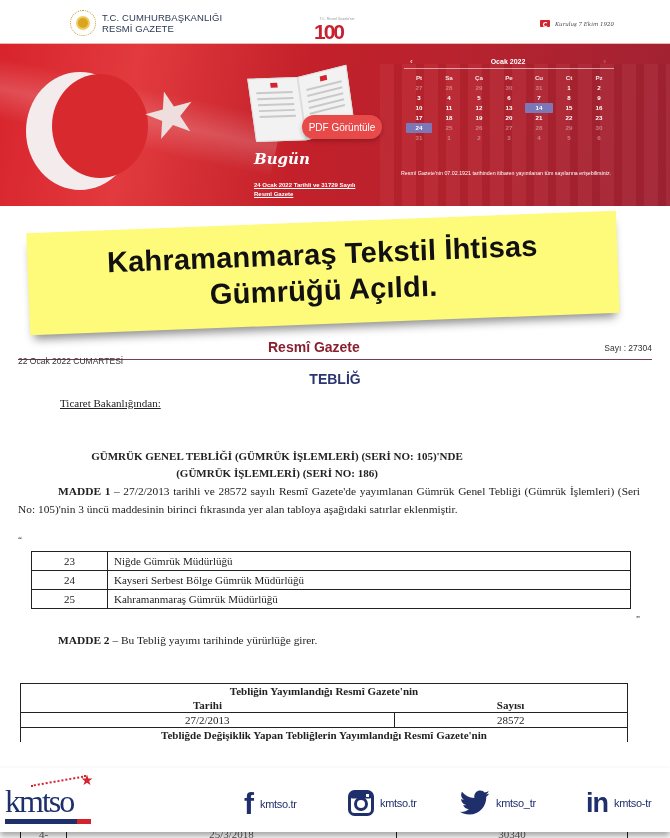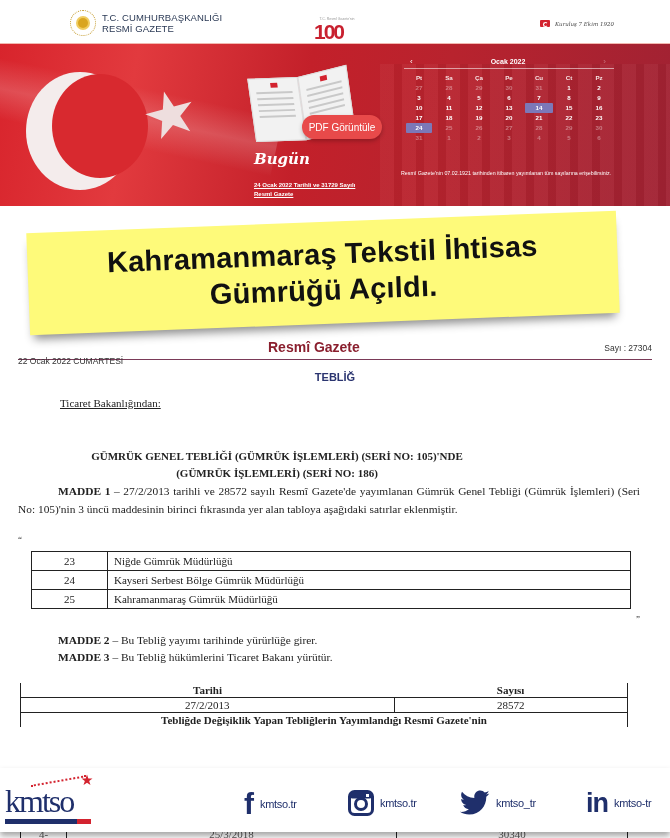--- a/index.html
+++ b/index.html
@@ -55,21 +55,21 @@
 
   
   .sticky { position: absolute; left: 28px; top: 222px; width: 590px; height: 102px; background: #fefa7a; transform: rotate(-2.2deg); box-shadow: 0 8px 10px -4px rgba(0,0,0,0.45); }
   .sticky-text { position: absolute; left: 0; top: 14px; width: 100%; text-align: center; font-family: "Liberation Sans", sans-serif; font-weight: bold; font-size: 29px; line-height: 36px; color: #111; letter-spacing: 0.2px; }
 
   
   .doc-header { position: absolute; left: 18px; top: 338px; width: 634px; height: 22px; border-bottom: 1.5px solid #7a3a58; }
   .doc-date { position: absolute; left: 0; top: 18px; font-size: 8.5px; color: #333; }
   .doc-title { position: absolute; left: 250px; top: 1px; font-size: 14px; font-weight: bold; color: #8a1f2e; }
   .doc-issue { position: absolute; right: 0; top: 5px; font-size: 8.5px; color: #333; }
-  .doc-section { position: absolute; left: 0; width: 670px; top: 371px; text-align: center; font-size: 11px; font-weight: bold; color: #2b3570; }
+  .doc-section { position: absolute; left: 0; width: 670px; top: 371px; text-align: center; font-size: 14px; font-weight: bold; color: #2b3570; }
   .serif { font-family: "Liberation Serif", serif; color: #222; }
   .ministry { position: absolute; left: 60px; top: 397px; font-size: 11px; text-decoration: underline; }
   .teblig-title { position: absolute; left: 0; width: 554px; top: 416px; text-align: center; font-size: 11px; line-height: 17px; font-weight: bold; margin-top: 32px; }
   .madde1 { position: absolute; left: 18px; top: 483px; width: 622px; font-size: 11.4px; line-height: 17.5px; text-align: justify; }
   .madde1 .lead { font-weight: bold; padding-left: 40px; }
   .open-quote { position: absolute; left: 18px; top: 534px; font-size: 9px; }
   .close-quote { position: absolute; left: 636px; top: 614px; font-size: 9px; }
 
   .list-table { position: absolute; left: 31px; top: 551px; width: 600px; border-collapse: collapse; font-size: 11px; }
   .list-table td { border: 1.5px solid #222; height: 19px; padding: 0 6px; }
@@ -250,25 +250,27 @@
       <tr>
         <td class="num">25</td>
         <td>Kahramanmaraş Gümrük Müdürlüğü</td>
       </tr>
     </tbody>
 </table>
 <div class="close-quote serif">”</div>
 
 <div class="madde-other serif">
   <div><b>MADDE 2</b><span> – Bu Tebliğ yayımı tarihinde yürürlüğe girer.</span></div>
-  <div><b>MADDE 3</b><span> – Bu Tebliğ hükümlerini Ticaret Bakanı yürütür.</span></div>
 </div>
 
 <table class="pub-table serif">
   <tbody>
+      <tr>
+        <td colspan="2" class="th top">Tebliğin Yayımlandığı Resmî Gazete'nin</td>
+      </tr>
   <tr>
     <td class="th" style="border-right:none;">Tarihi</td>
     <td class="th" style="border-left:none;">Sayısı</td>
   </tr>
   <tr>
     <td class="top">27/2/2013</td>
     <td class="top">28572</td>
   </tr>
   <tr>
         <td colspan="2" class="th top">Tebliğde Değişiklik Yapan Tebliğlerin Yayımlandığı Resmî Gazete'nin</td>

